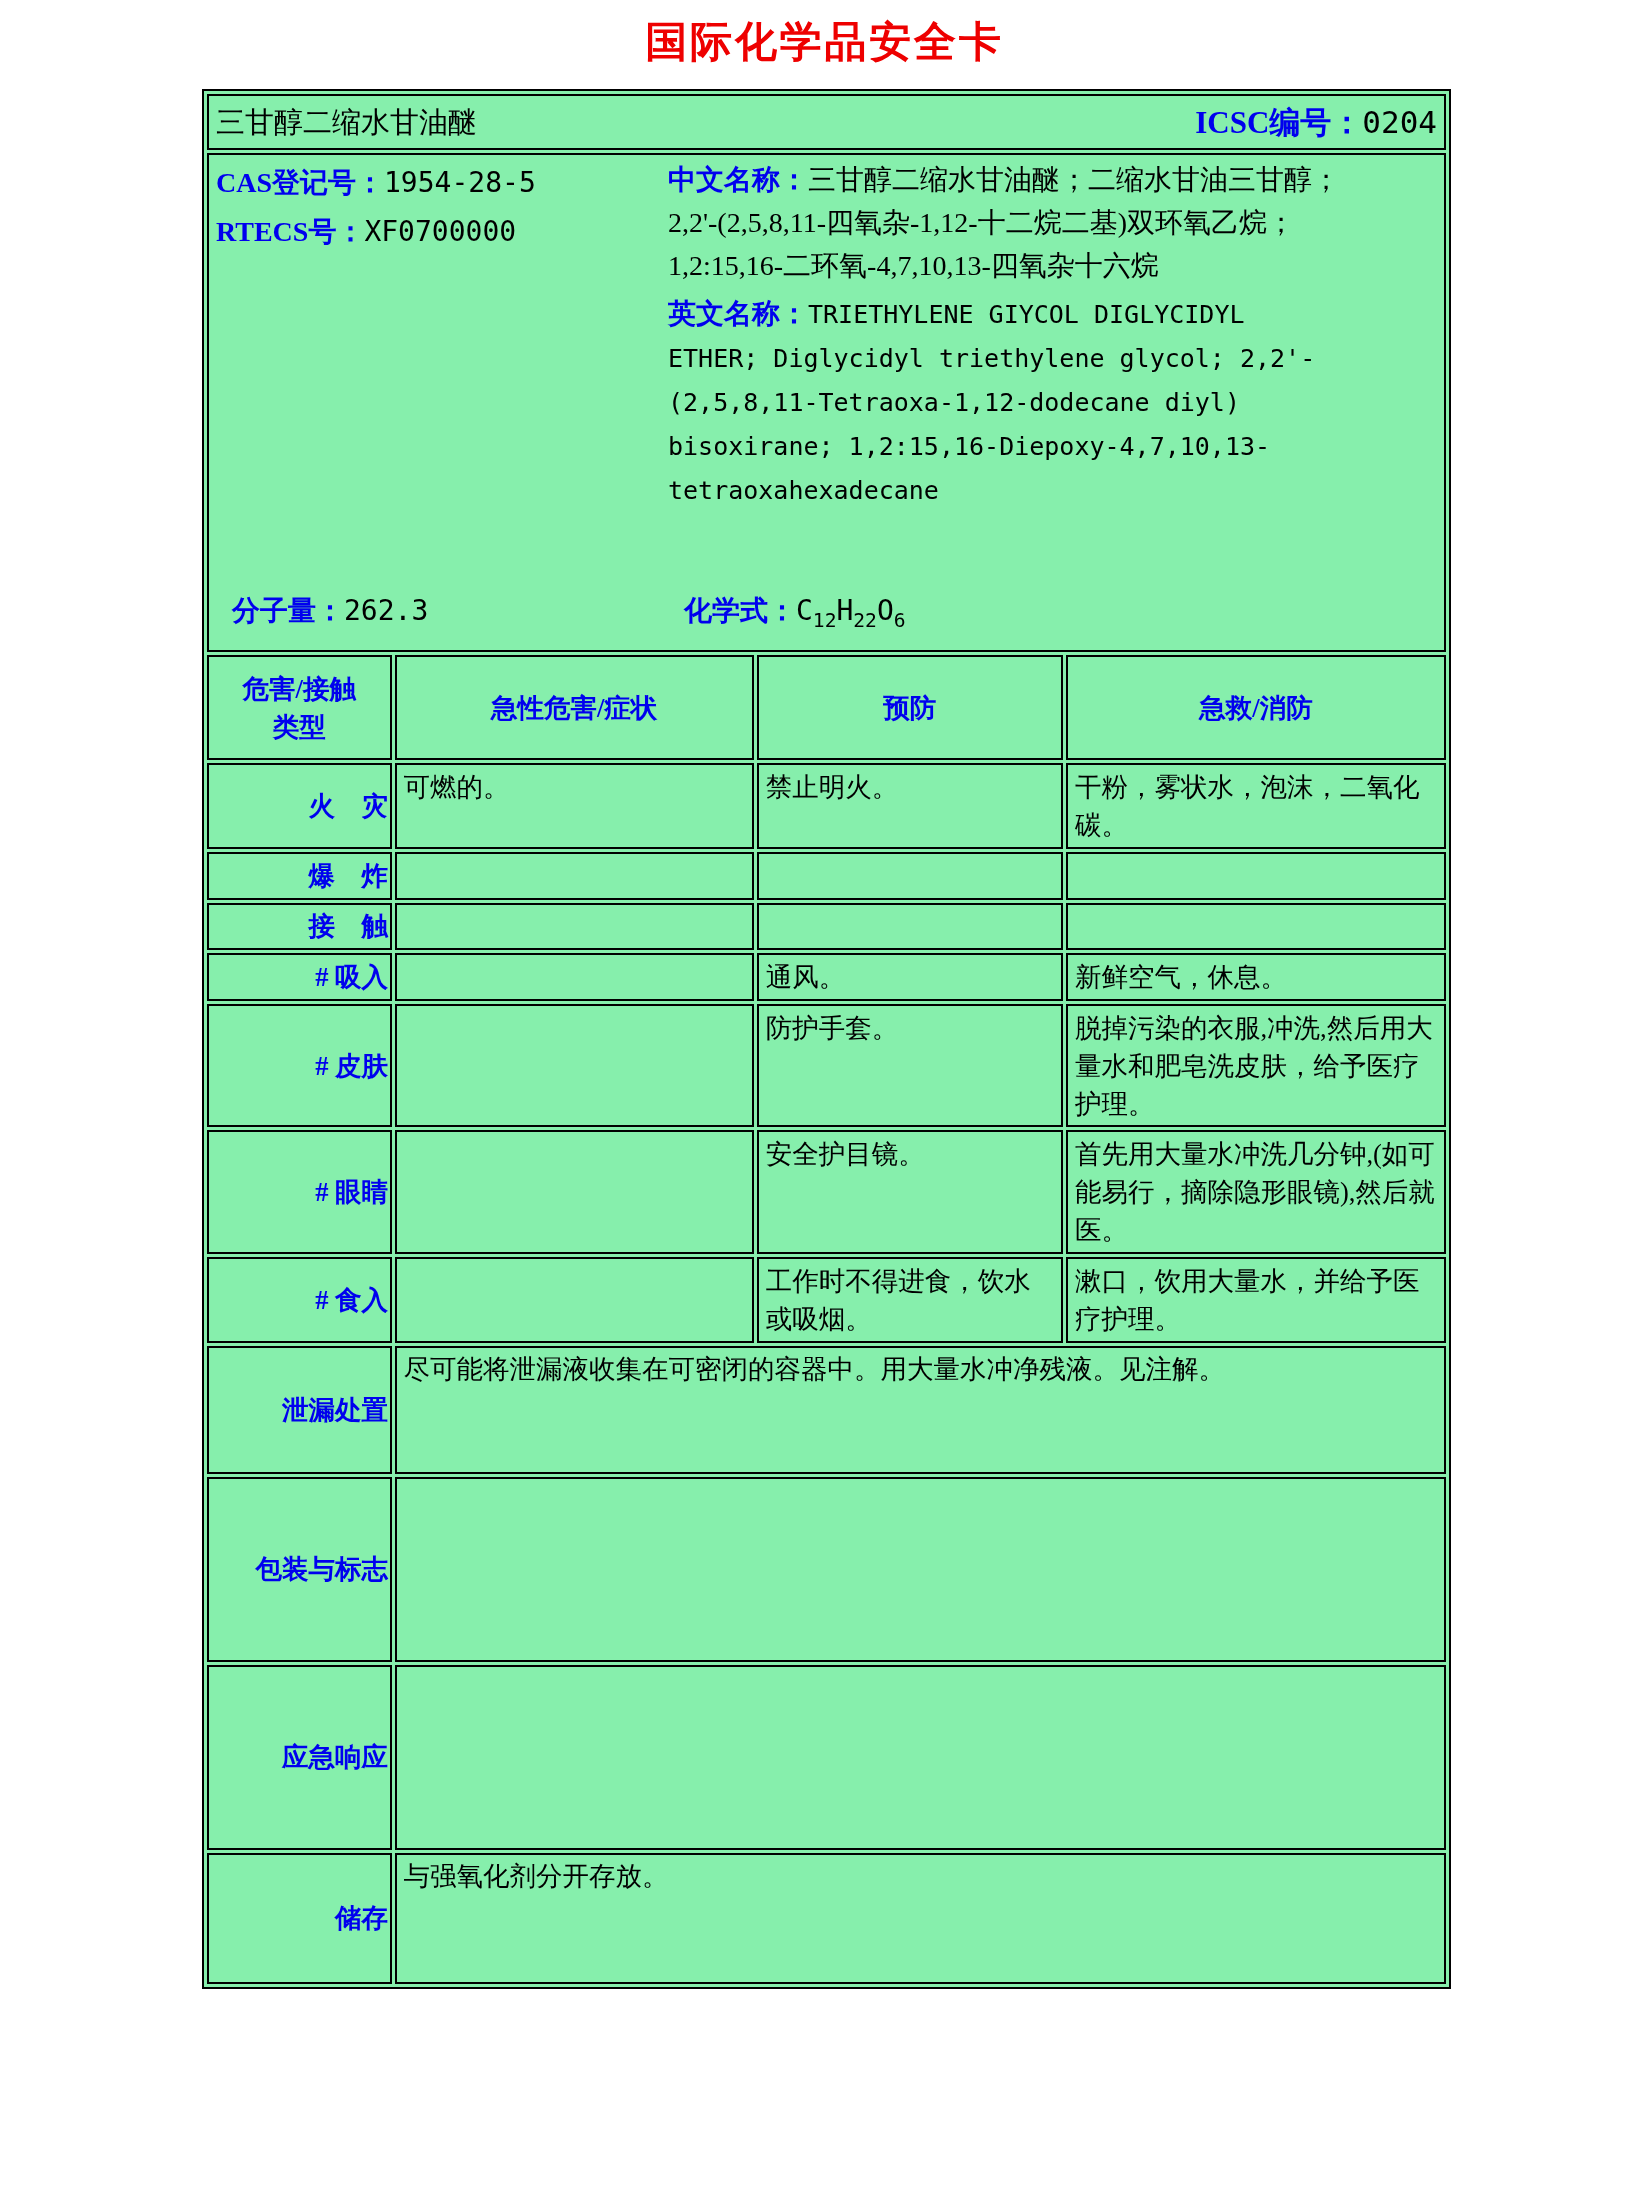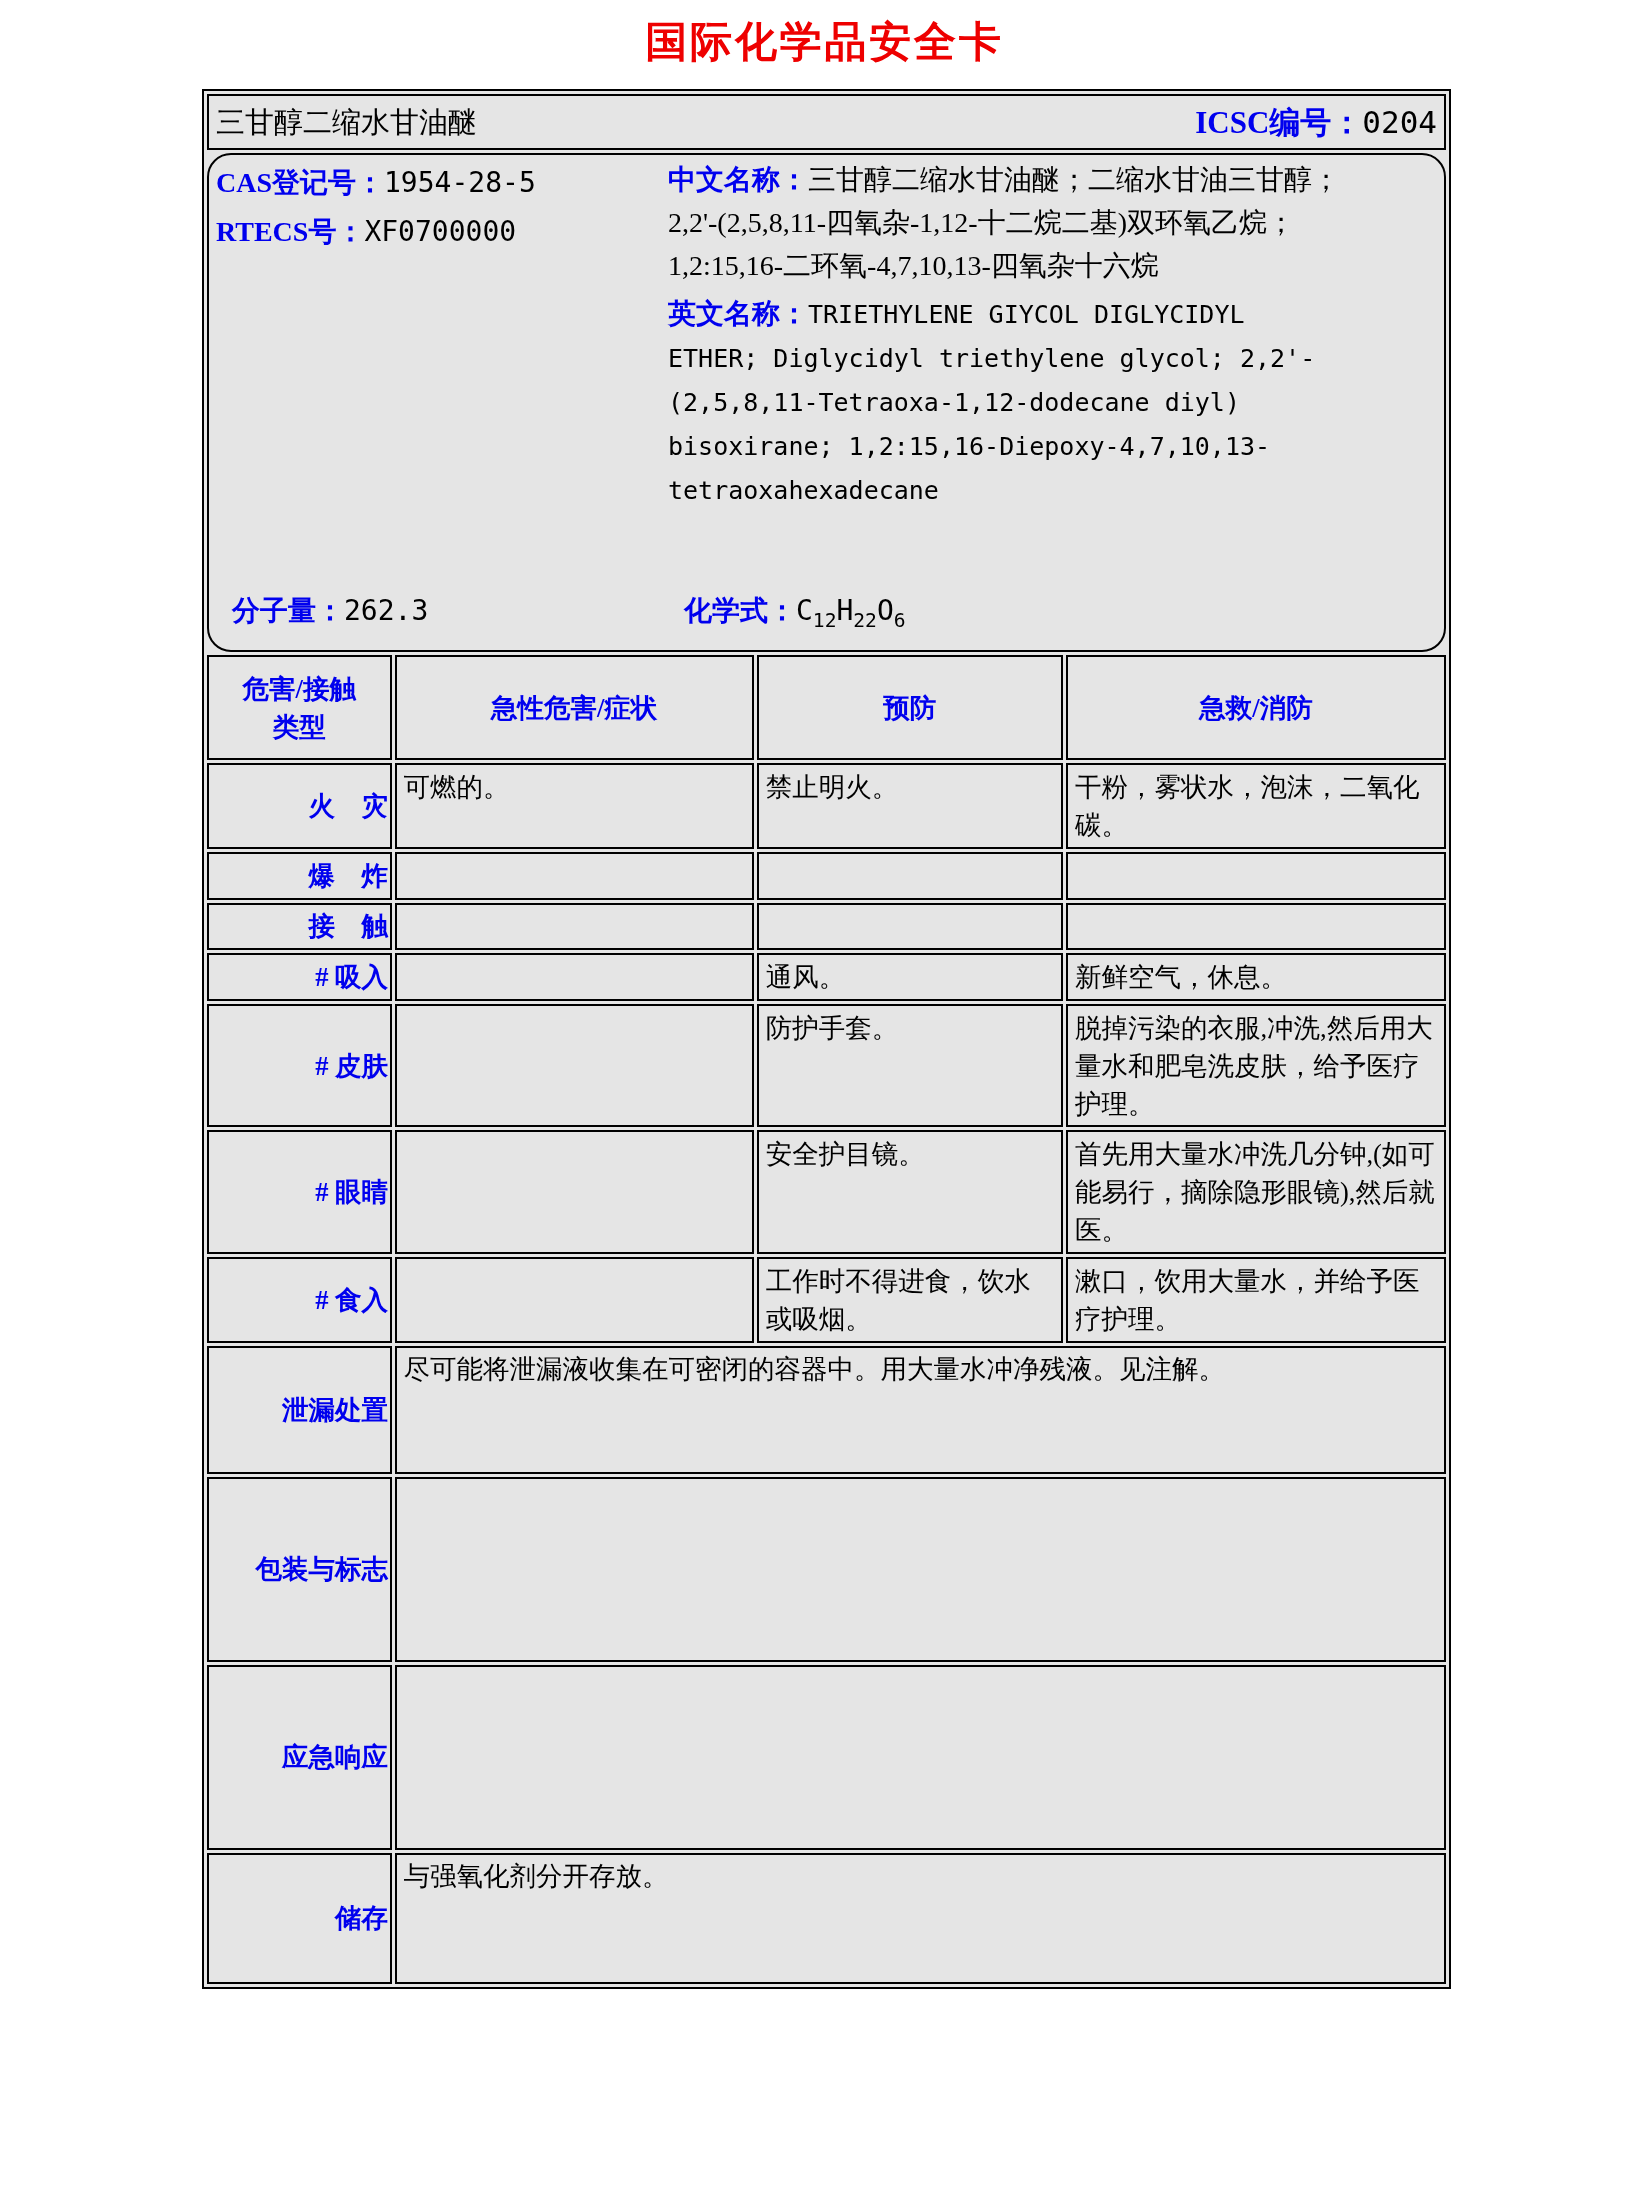--- a/index.html
+++ b/index.html
@@ -21,21 +21,21 @@
     letter-spacing:2.8px;
     line-height:1.3;
   }
   table.card{
     margin:19.5px 0 0 202px;
     width:1249px;
     table-layout:fixed;
     border-collapse:separate;
     border-spacing:3.5px;
     border:2.1px solid #000;
-    background:#e5e5e5;
+    background:#86efac;
   }
   td{
     border:2.1px solid #000;
     box-sizing:border-box;
     padding:2.8px 7px;
     vertical-align:top;
     font-size:26.5px;
     line-height:38px;
     word-break:break-word;
   }
@@ -54,21 +54,21 @@
     white-space:pre-line;
   }
   .blue{color:#0000ee;font-weight:bold;}
   .mono{font-family:"DejaVu Sans Mono","Liberation Mono",monospace;}
   
   tr.r-name td{height:56px;vertical-align:middle;}
   .name-flex{display:flex;justify-content:space-between;align-items:center;}
   .name-left{font-size:29px;}
   .name-right{font-size:31px;}
   
-  tr.r-ident td{height:499px;position:relative;border-radius:24px;}
+  tr.r-ident td{height:499px;position:relative;}
   .ident-wrap{position:relative;width:100%;height:100%;}
   .ident-cols{display:flex;align-items:flex-start;}
   .ident-left{width:452px;flex:0 0 452px;font-size:28px;line-height:49px;}
   .ident-right{width:675px;flex:0 0 675px;font-size:28px;line-height:43px;}
   .en-name-block{margin-top:5px;font-size:28px;line-height:43px;}
   .en-name-text{font-size:25px;}
   .ident-bottom{position:absolute;left:16px;bottom:5.6px;width:100%;display:flex;font-size:28px;line-height:43px;}
   .ident-bottom .mw{width:452px;flex:0 0 452px;}
   sub{font-size:70%;}
   

